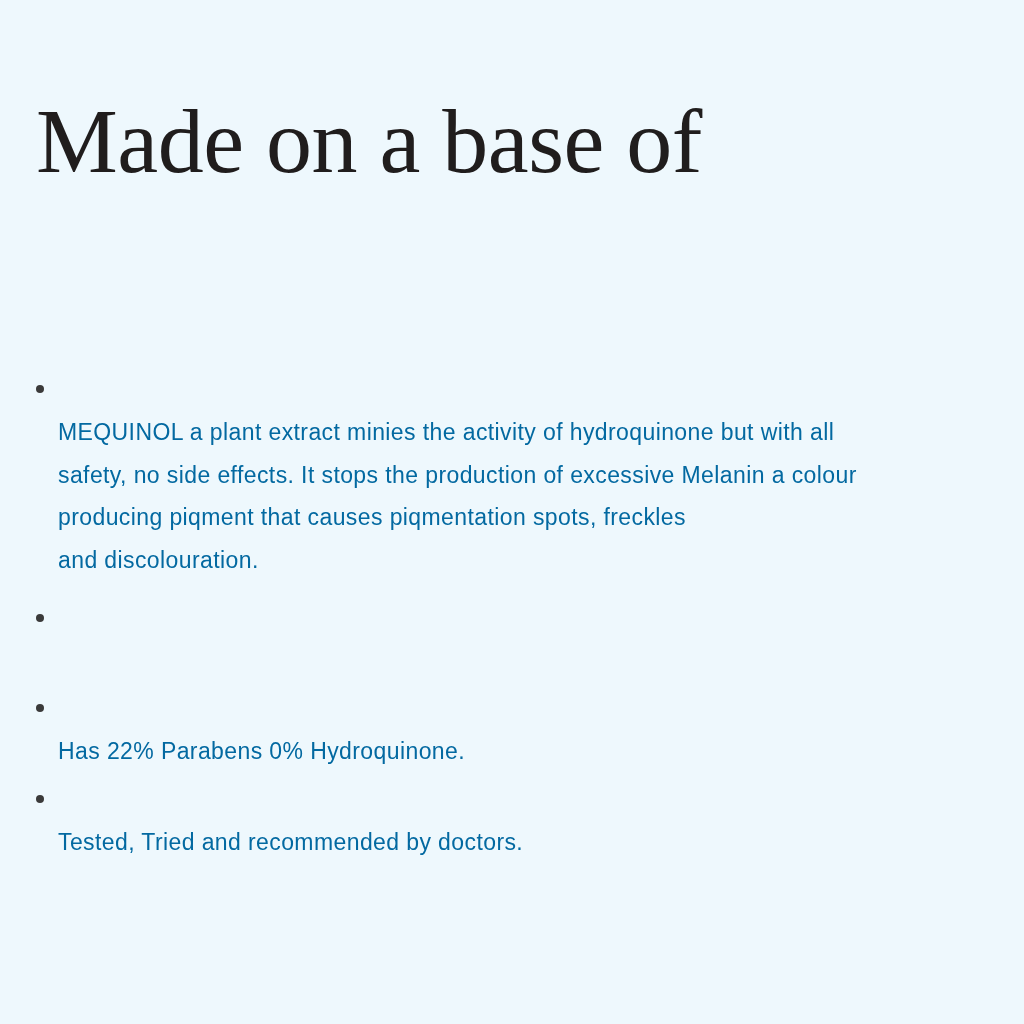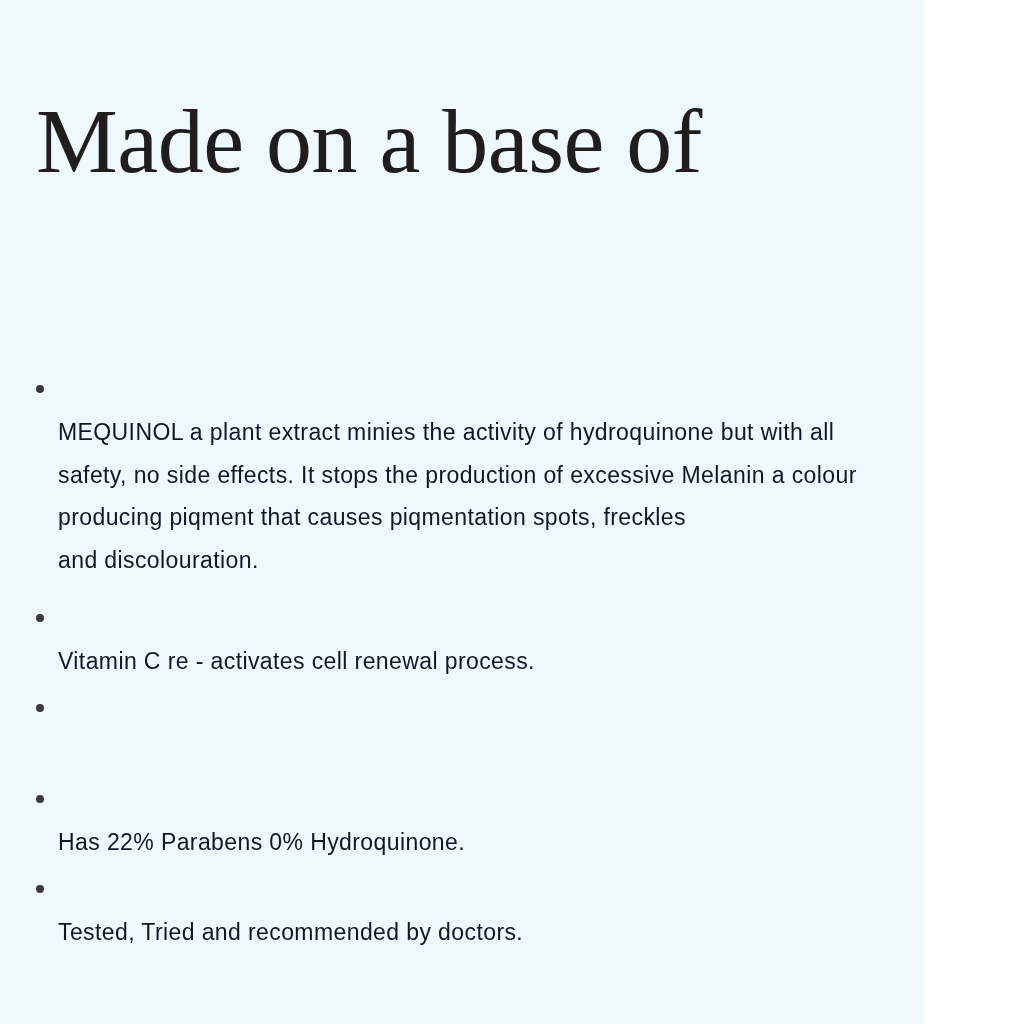--- a/index.html
+++ b/index.html
@@ -4,21 +4,21 @@
 <style>
   * { margin: 0; padding: 0; box-sizing: border-box; }
   html, body {
     width: 1024px;
     height: 1024px;
     overflow: hidden;
     font-family: "Liberation Sans", sans-serif;
   }
   .slide {
     position: relative;
-    width: 924px;
+    width: 1024px;
     height: 1024px;
     background: #eef8fd;
   }
   .heading {
     position: absolute;
     left: 36px;
     top: 102px;
     font-family: "Liberation Serif", "DejaVu Serif", serif;
     font-size: 92px;
     line-height: 0.85;
@@ -33,21 +33,21 @@
     top: 368px;
     width: 956px;
     list-style: none;
   }
   .bullet-item {
     position: relative;
     padding-left: 22px;
     font-size: 23px;
     line-height: 1.86;
     letter-spacing: 0.4px;
-    color: #0f172a;
+    color: #0369a1;
     white-space: pre-line;
     margin-bottom: 5px;
   }
   .bullet-item.para {
     margin-bottom: 15px;
   }
   .bullet-item .dot {
     position: absolute;
     left: 0;
     top: 17px;
@@ -67,23 +67,20 @@
   </h1>
 
   <ul class="bullet-list">
     <li class="bullet-item para">
       <span class="dot"></span><span>MEQUINOL a plant extract minies the activity of hydroquinone but with all
 safety, no side effects. It stops the production of excessive Melanin a colour
 producing piqment that causes piqmentation spots, freckles
 and discolouration.</span>
     </li>
     <li class="bullet-item">
-      <span class="dot"></span><span>Vitamin C re - activates cell renewal process.</span>
-    </li>
-    <li class="bullet-item">
       <span class="dot"></span>
     </li>
     <li class="bullet-item">
       <span class="dot"></span><span>Has 22% Parabens 0% Hydroquinone.</span>
     </li>
     <li class="bullet-item">
       <span class="dot"></span><span>Tested, Tried and recommended by doctors.</span>
     </li>
   </ul>
 

